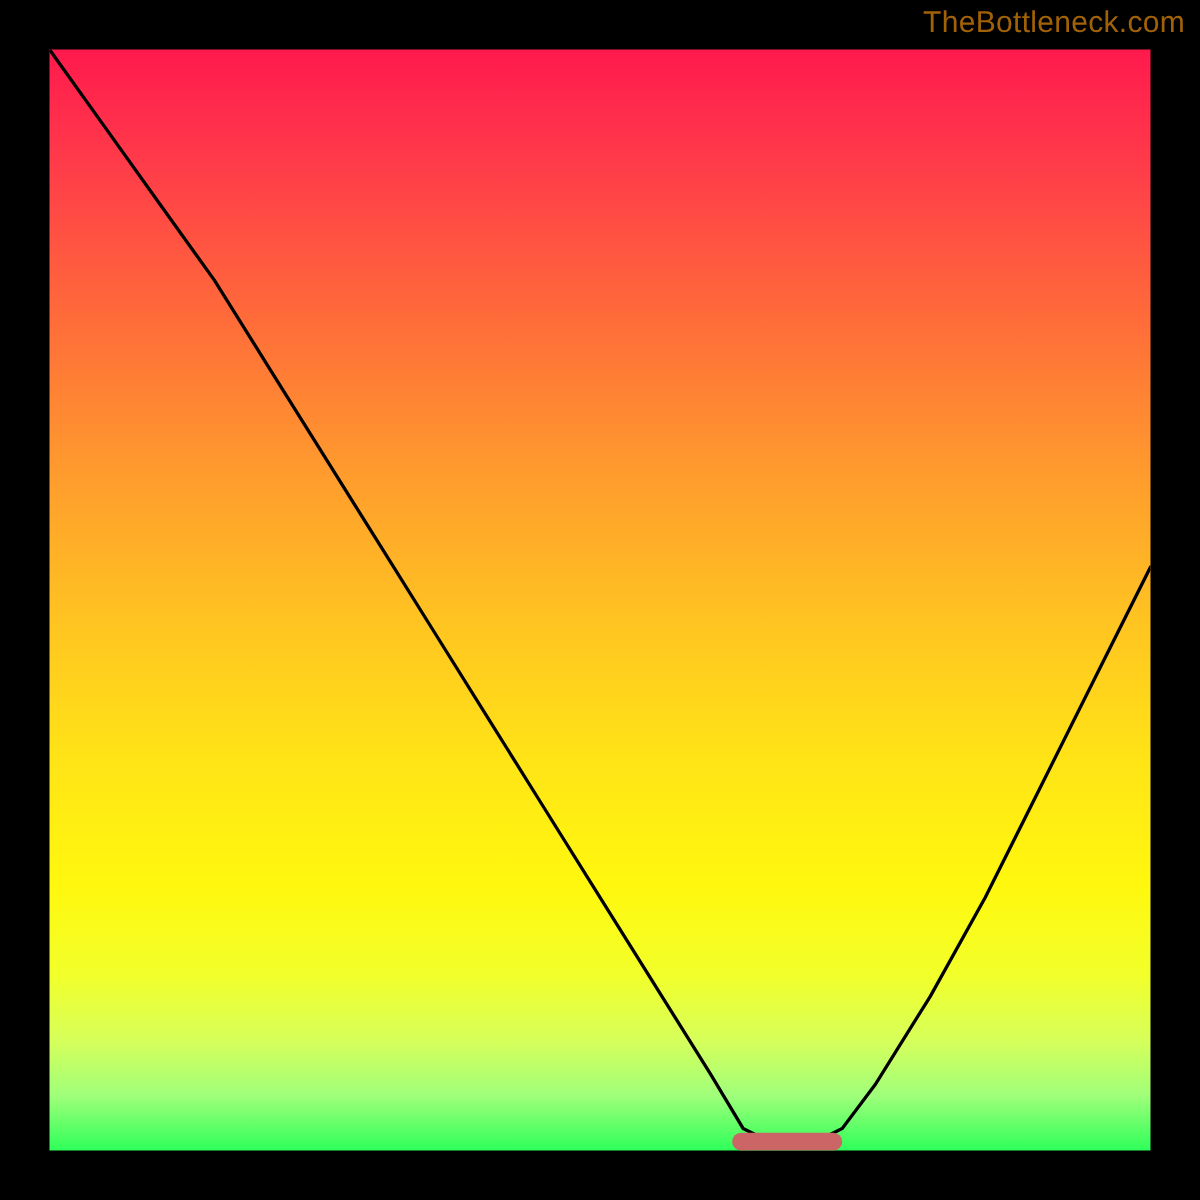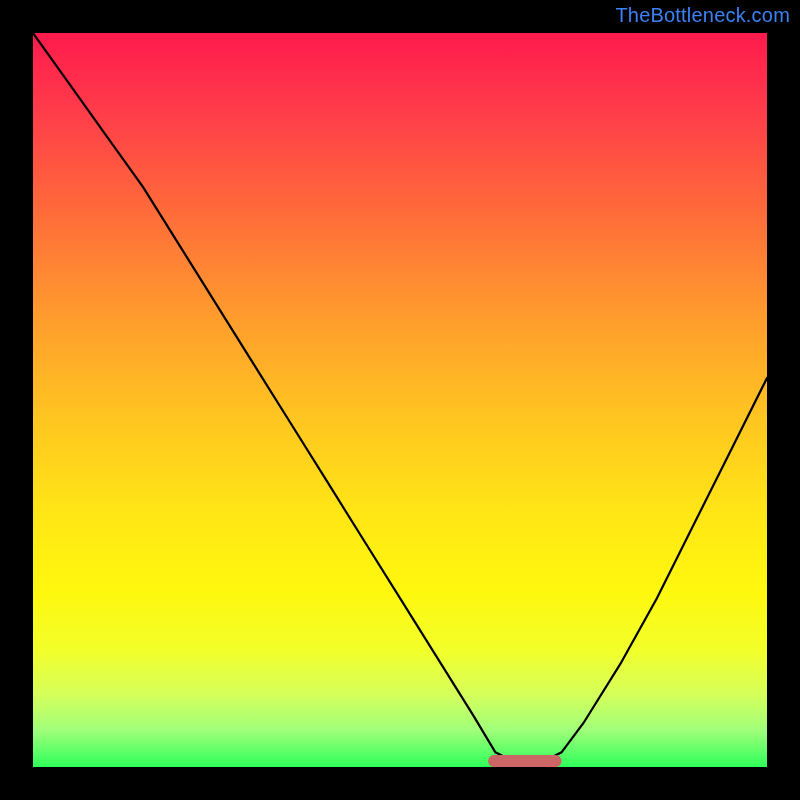--- a/index.html
+++ b/index.html
@@ -41,21 +41,21 @@
   }
   .plot-area svg {
     position: absolute;
     left: 0;
     top: 0;
   }
   .watermark {
     position: absolute;
     top: 4px;
     right: 10px;
-    color: #3b82f6;
+    color: #a16207;
     font-size: 20px;
     font-weight: 500;
     letter-spacing: 0.2px;
     user-select: none;
   }
 </style>
 </head>
 <body>
 
 <div class="frame">

